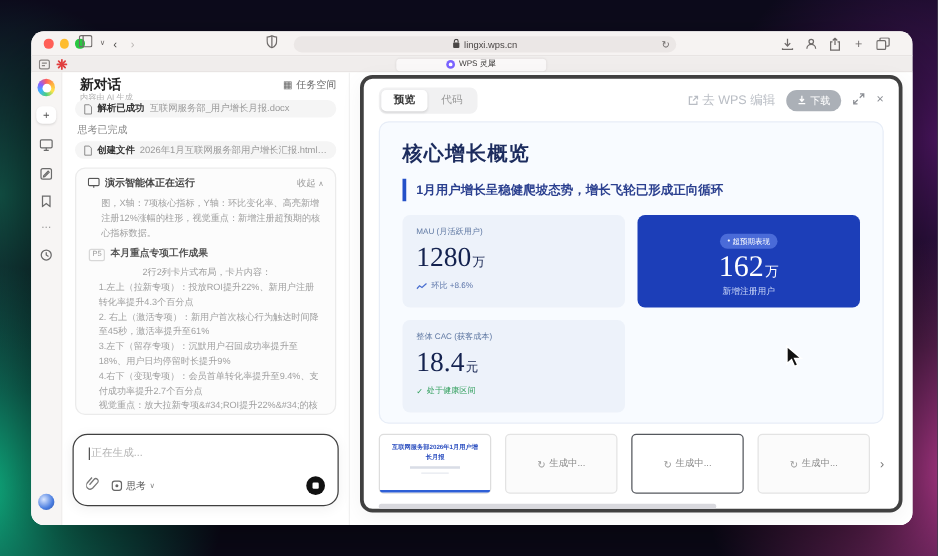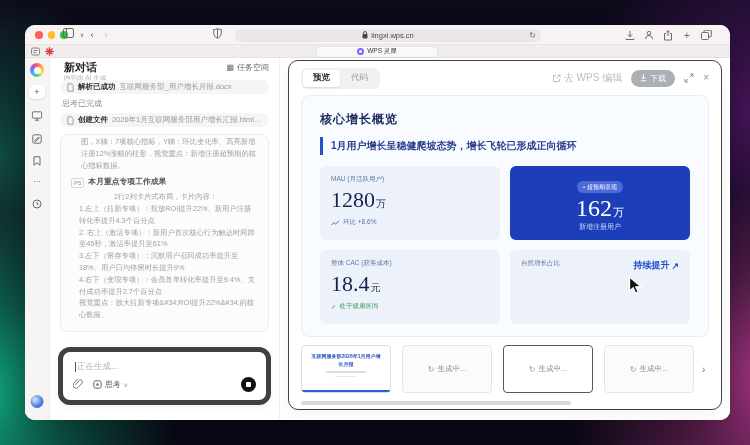--- a/index.html
+++ b/index.html
@@ -61,46 +61,46 @@
     background:#fcfcfc;overflow:hidden;}
   .agent-head{display:flex;align-items:center;gap:4px;padding:6px 9px 4px;font-size:8px;color:#444;font-weight:bold;}
   .agent-collapse{margin-left:auto;font-weight:normal;font-size:7.5px;color:#999;display:flex;gap:2px;align-items:center;}
   .agent-body{padding:1px 10px 8px;font-size:7.3px;color:#a0a0a0;line-height:1.62;}
   .agent-intro{padding-left:10px;}
   .agent-sec{display:flex;align-items:center;gap:4px;margin:5px 0 2px;}
   .p-badge{border:1px solid #d8d8d8;border-radius:2px;font-size:6px;color:#999;padding:0 2px;line-height:8px;}
   .sec-title{font-size:7.8px;color:#555;font-weight:bold;}
   .agent-line{padding-left:8px;}
   .agent-line.first{padding-left:2px;text-align:center;}
-  .input-card{position:absolute;left:8px;right:8px;top:289px;height:58px;background:#fff;border:5px solid #404040;
+  .input-card{position:absolute;left:8px;right:8px;top:289px;height:58px;background:#fff;border:1px solid #404040;
     border-radius:12px;box-shadow:0 2px 10px rgba(0,0,0,.06);}
   .ph-row{position:absolute;left:12px;top:9px;display:flex;align-items:center;gap:1px;}
   .caret{width:1px;height:10px;background:#555;}
   .ph-text{font-size:8.5px;color:#b3b3b3;}
   .input-actions{position:absolute;left:10px;right:10px;bottom:7px;display:flex;align-items:center;gap:10px;}
   .think-chip{display:flex;align-items:center;gap:3px;font-size:7.8px;color:#555;}
   .stop-btn{margin-left:auto;width:15px;height:15px;border-radius:50%;background:#111;position:relative;}
   .stop-btn::after{content:"";position:absolute;left:5px;top:5px;width:5px;height:5px;background:#fff;border-radius:1px;}
   
   .preview-area{flex:1;position:relative;background:#fff;}
-  .pcard{position:absolute;left:8px;top:2px;right:8px;bottom:10px;background:#fff;border:1px solid #404040;
+  .pcard{position:absolute;left:8px;top:2px;right:8px;bottom:10px;background:#fff;border:3px solid #404040;
     border-radius:10px;box-shadow:0 4px 18px rgba(0,0,0,.05);}
   .phead{position:absolute;left:12px;right:12px;top:6px;height:22px;display:flex;align-items:center;}
   .ptabs{display:flex;background:#f1f1f2;border-radius:6px;padding:2px;gap:1px;}
   .ptab{font-size:8.5px;padding:2.5px 10px;border-radius:4px;color:#9a9a9a;}
   .ptab.active{background:#fff;color:#333;font-weight:bold;box-shadow:0 1px 2px rgba(0,0,0,.1);}
   .phead-right{margin-left:auto;display:flex;align-items:center;gap:9px;}
   .edit-link{display:flex;align-items:center;gap:3px;font-size:10px;color:#b9bdc4;text-align:right;}
   .dl-pill{display:flex;align-items:center;gap:3px;background:#abb0b7;color:#fff;font-size:8px;
     border-radius:10px;padding:3px 9px;}
   .hd-ic{color:#8d9096;font-size:10px;line-height:10px;}
   
   .slide{position:absolute;left:12px;right:12px;top:34px;height:242px;background:#f8fbff;border:1px solid #e7edf7;
     border-radius:8px;padding:15px 18px;}
-  .s-title{font-size:12px;font-weight:bold;color:#1c2c5e;letter-spacing:1px;}
+  .s-title{font-size:16px;font-weight:bold;color:#1c2c5e;letter-spacing:1px;}
   .s-callout{margin-top:9px;border-left:3px solid #2450c8;padding:2px 0 2px 8px;font-size:10px;color:#2a3f8f;font-weight:bold;}
   .s-grid{margin-top:11px;display:grid;grid-template-columns:1fr 1fr;grid-template-rows:74px 74px;gap:10px;}
   .m-card{background:#edf2fa;border-radius:6px;padding:9px 11px;position:relative;}
   .m-label{font-size:6.5px;color:#6079a3;}
   .m-valrow{margin-top:5px;display:flex;align-items:baseline;gap:1px;}
   .m-value{font-family:"Liberation Serif",serif;font-size:22px;color:#14224f;line-height:1;}
   .m-unit{font-family:"Liberation Serif",serif;font-size:10px;color:#14224f;}
   .m-foot{margin-top:7px;font-size:6.5px;color:#5b74a8;display:flex;align-items:center;gap:3px;}
   .m-foot.green{color:#33a05e;}
   .m-card.dark{background:#1c3eb8;text-align:center;color:#fff;}
@@ -271,20 +271,31 @@
 
         <div class="chip chip2">
           <svg width="7" height="9" viewBox="0 0 7 9">
               <path d="M0.8 0.8 H4.5 L6.2 2.5 V8.2 H0.8 Z" stroke="#8a8a8a" fill="none" stroke-width="0.8"></path>
             </svg>
           <span class="c-status">创建文件</span>
           <span class="c-file">2026年1月互联网服务部用户增长汇报.htmlppt</span>
         </div>
 
         <div class="agent">
+          <div class="agent-head">
+            <svg width="10" height="9" viewBox="0 0 11 10">
+                <rect x="0.8" y="0.8" width="9.4" height="6.4" rx="1" stroke="#555" fill="none"></rect>
+                <line x1="5.5" y1="7.2" x2="5.5" y2="9" stroke="#555"></line>
+              </svg>
+            <span>演示智能体正在运行</span>
+            <span class="agent-collapse">
+              <span>收起</span>
+              <span style="font-size:6px;">∧</span>
+            </span>
+          </div>
           <div class="agent-body">
             <div class="agent-intro">图，X轴：7项核心指标，Y轴：环比变化率、高亮新增注册12%涨幅的柱形，视觉重点：新增注册超预期的核心指标数据。</div>
             <div class="agent-sec">
               <span class="p-badge">P5</span>
               <span class="sec-title">本月重点专项工作成果</span>
             </div>
             <div class="agent-line first">2行2列卡片式布局，卡片内容：</div>
             <div class="agent-line">1.左上（拉新专项）：投放ROI提升22%、新用户注册转化率提升4.3个百分点</div>
             <div class="agent-line">2. 右上（激活专项）：新用户首次核心行为触达时间降至45秒，激活率提升至61%</div>
             <div class="agent-line">3.左下（留存专项）：沉默用户召回成功率提升至18%、用户日均停留时长提升9%</div>
@@ -379,29 +390,20 @@
                 <div class="m-label">整体 CAC (获客成本)</div>
                 <div class="m-valrow">
                   <span class="m-value">18.4</span>
                   <span class="m-unit">元</span>
                 </div>
                 <div class="m-foot green">
                   <span>✓</span>
                   <span>处于健康区间</span>
                 </div>
               </div>
-              <div class="m-card">
-                <div class="org-row">
-                  <span class="m-label">自然增长占比</span>
-                  <span class="org-trend">
-                    <span>持续提升</span>
-                    <span>↗</span>
-                  </span>
-                </div>
-              </div>
             </div>
           </div>
 
           <div class="thumbs">
             <div class="thumb slide-thumb">
               <div class="t1-title">互联网服务部2026年1月用户增长月报</div>
               <div class="t1-line"></div>
               <div class="t1-line2"></div>
               <div class="t1-bar"></div>
             </div>

